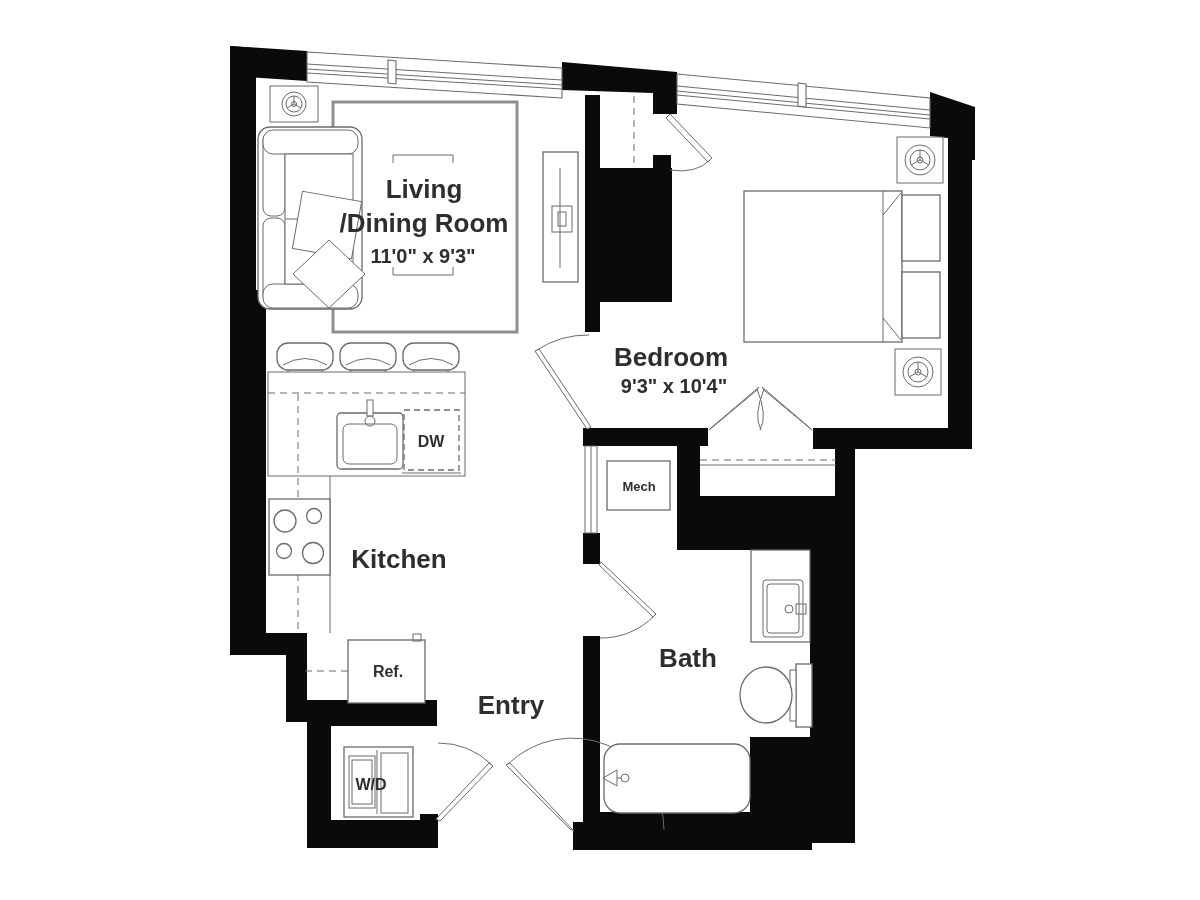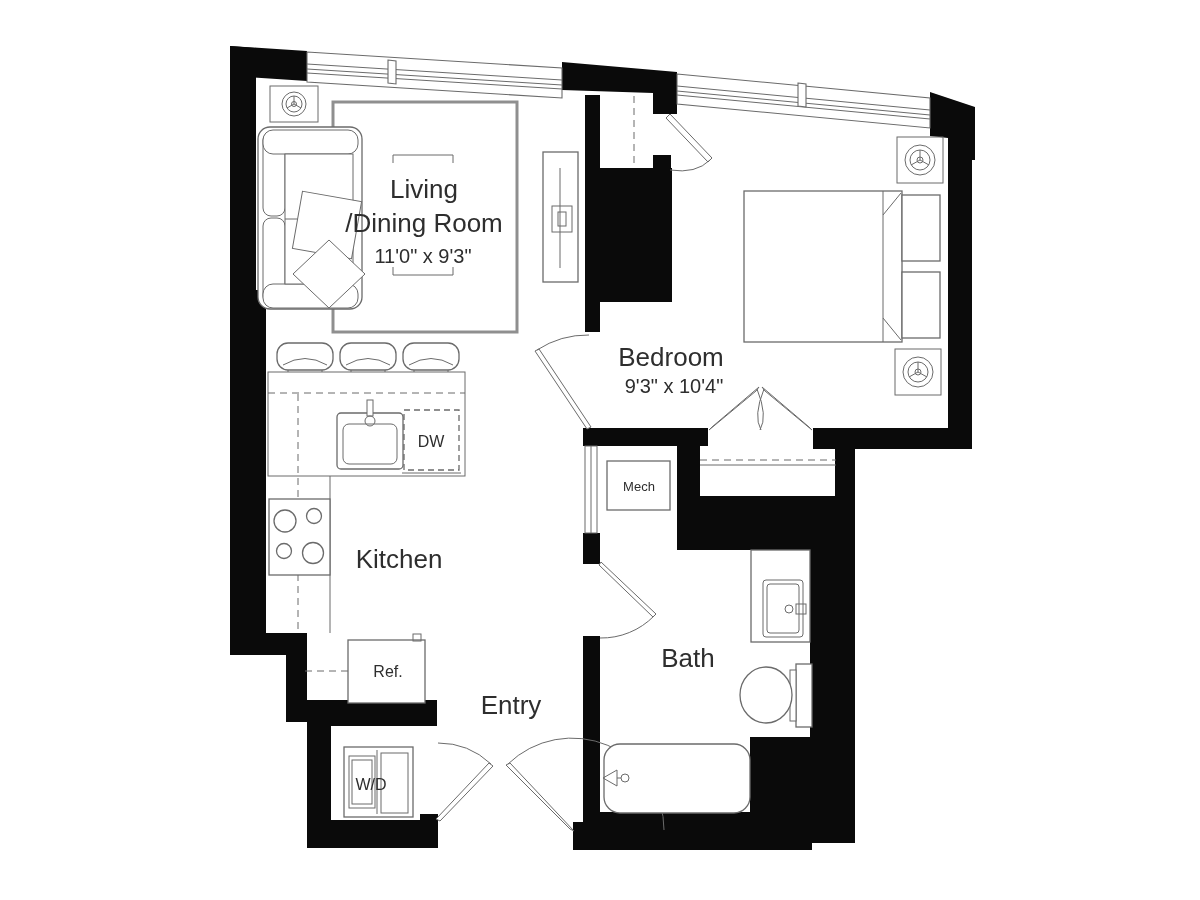--- a/index.html
+++ b/index.html
@@ -1,19 +1,19 @@
 <!DOCTYPE html>
 <html style="--wall: #0a0a0a; --line: #6b6b6b; --line-light: #8f8f8f; --text: #2e2e2e; --bg: #ffffff;"><head>
 <meta charset="utf-8">
 <style>
   :root{
     --wall:#0a0a0a; --line:#6b6b6b; --line-light:#8f8f8f; --text:#2e2e2e; --bg:#ffffff;
   }
   html,body{margin:0;padding:0;background:var(--bg);}
-  .stage{width:1200px;height:900px;position:relative;background:var(--bg);overflow:hidden;}
+  .stage{width:1200px;height:900px;position:relative;background:var(--bg);overflow:hidden;font-weight:bold;}
   svg{display:block;}
   .wall{fill:var(--wall);stroke:none;}
   .furn{fill:none;stroke:var(--line);stroke-width:1.3;}
   .furnw{fill:#ffffff;stroke:var(--line);stroke-width:1.3;}
   .thin{stroke-width:1;}
   .ruglne{fill:none;stroke:var(--line-light);stroke-width:3;}
   .dash{fill:none;stroke:var(--line);stroke-width:1;stroke-dasharray:7 5;}
   .win{fill:#ffffff;stroke:var(--line);stroke-width:1.1;}
   .winl{fill:none;stroke:var(--line);stroke-width:1;}
   text{font-family:"Liberation Sans","DejaVu Sans",sans-serif;fill:var(--text);}

